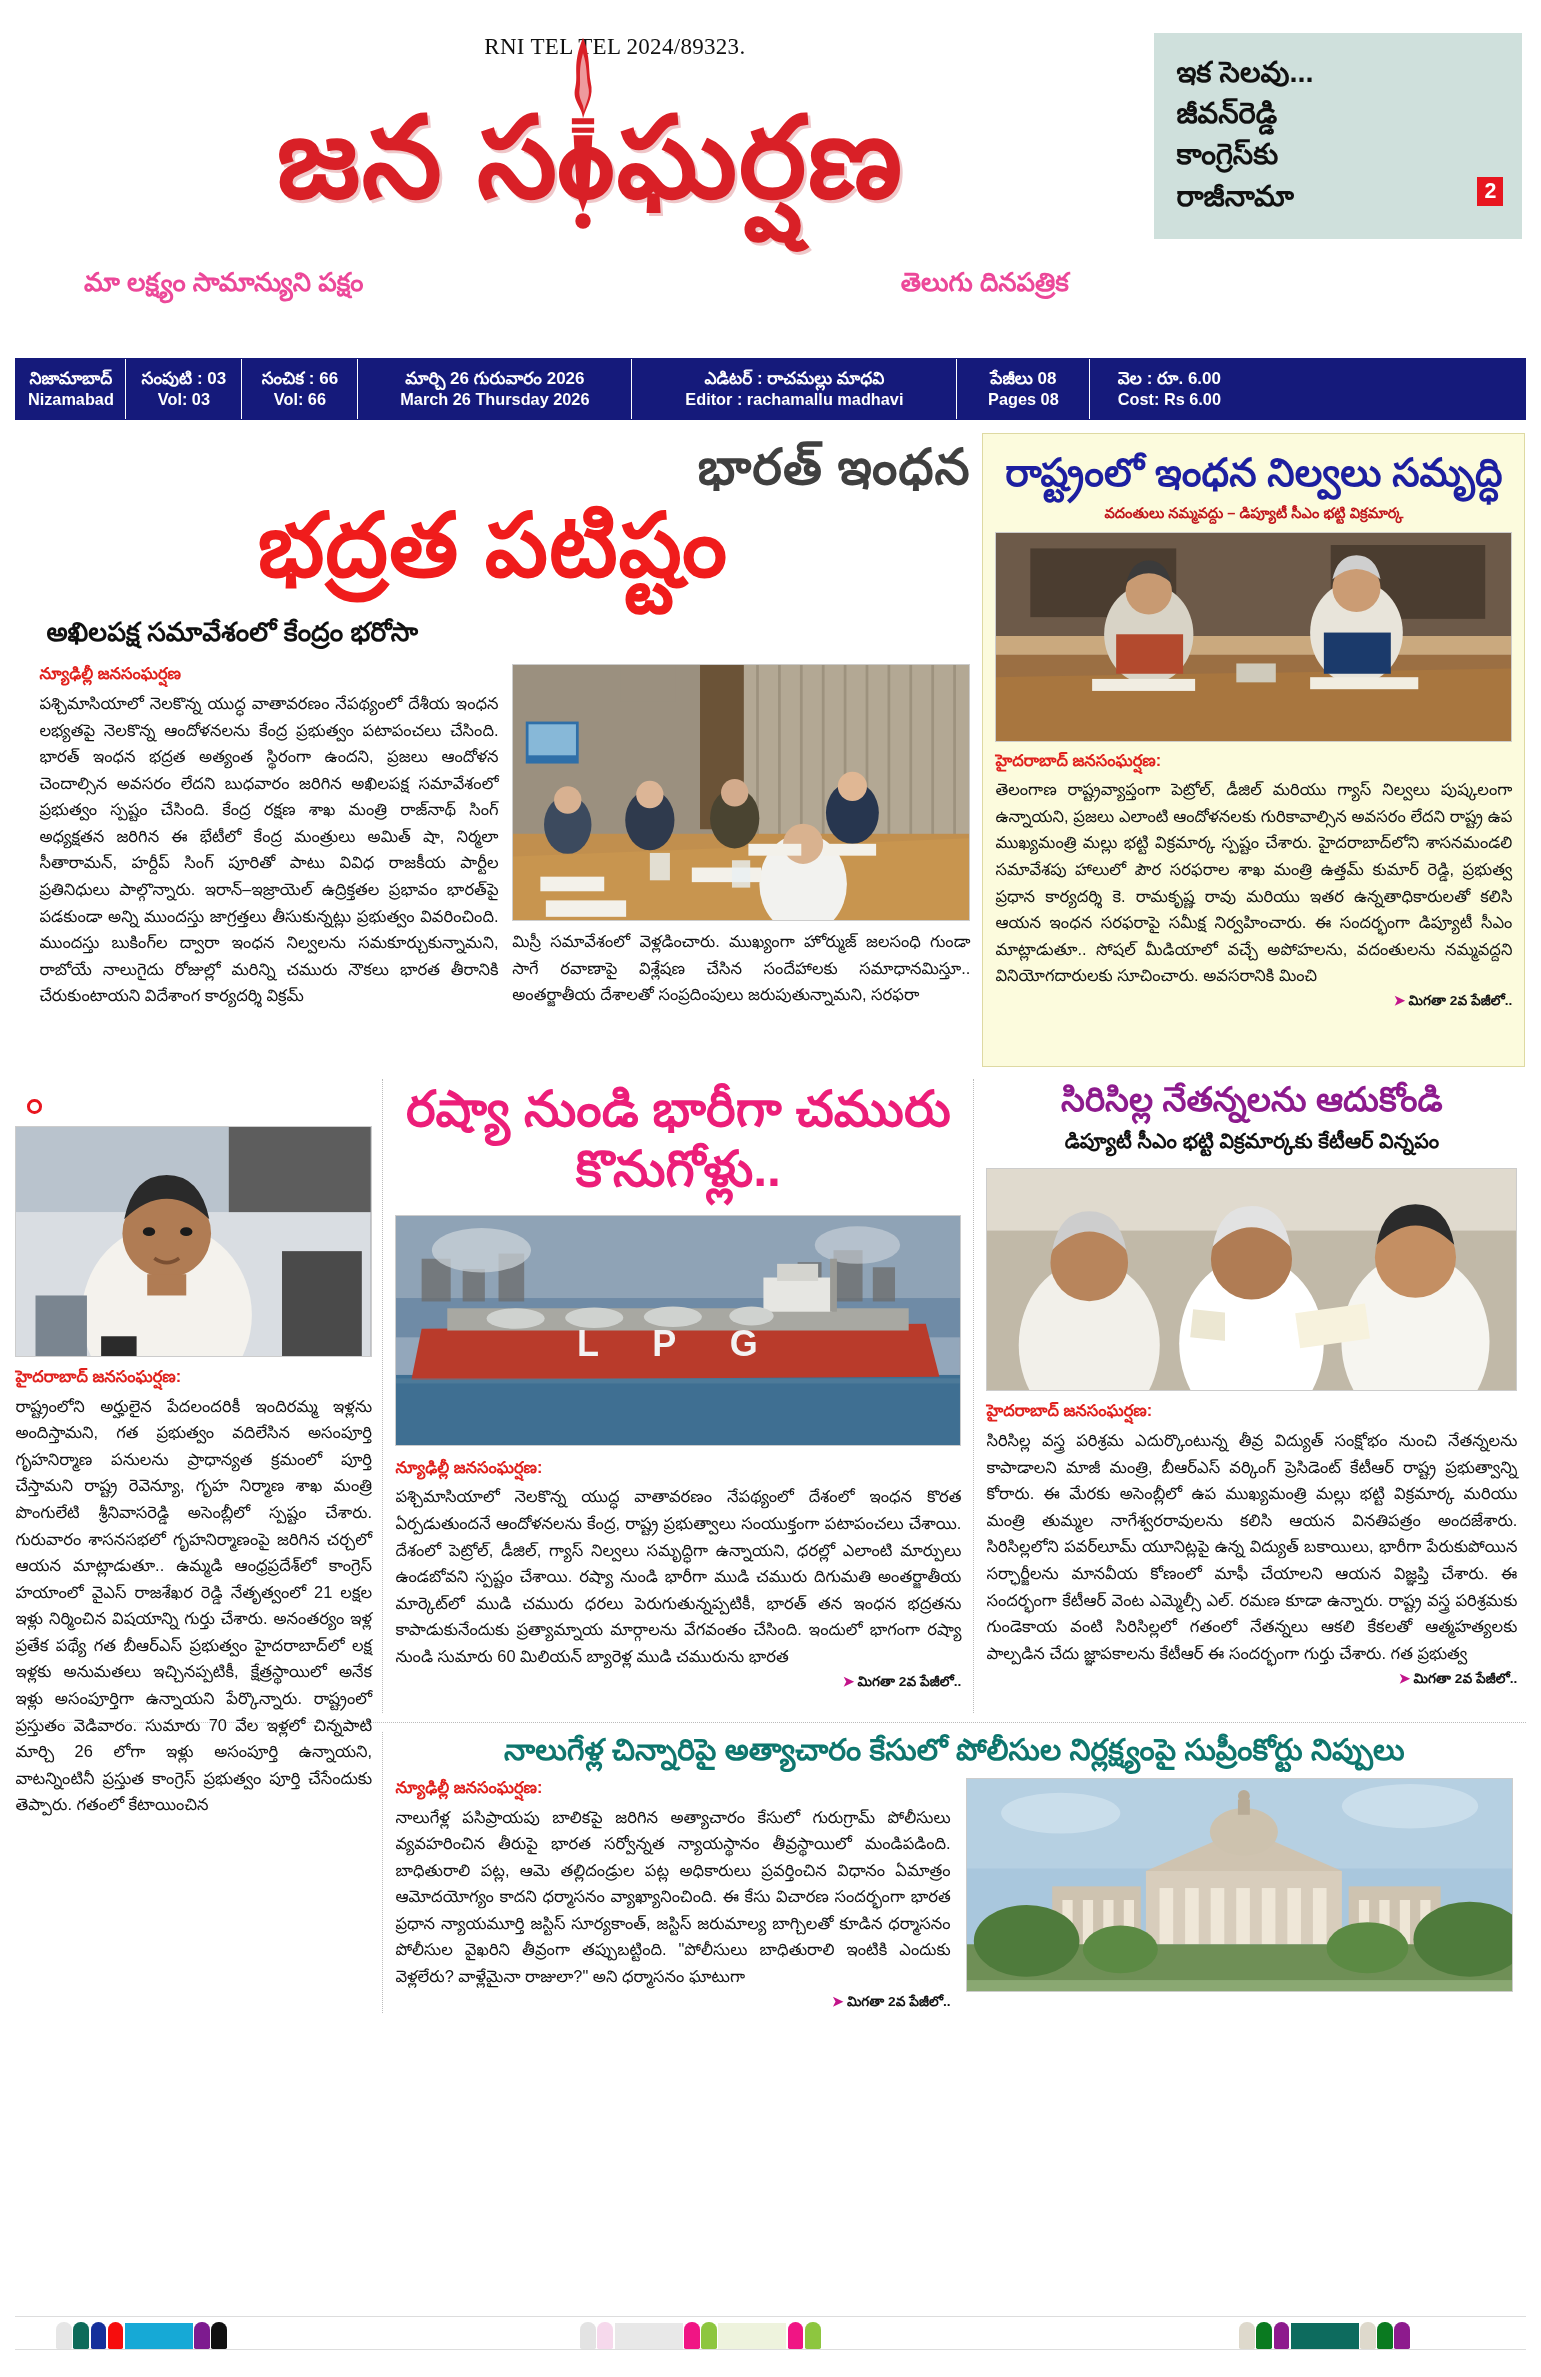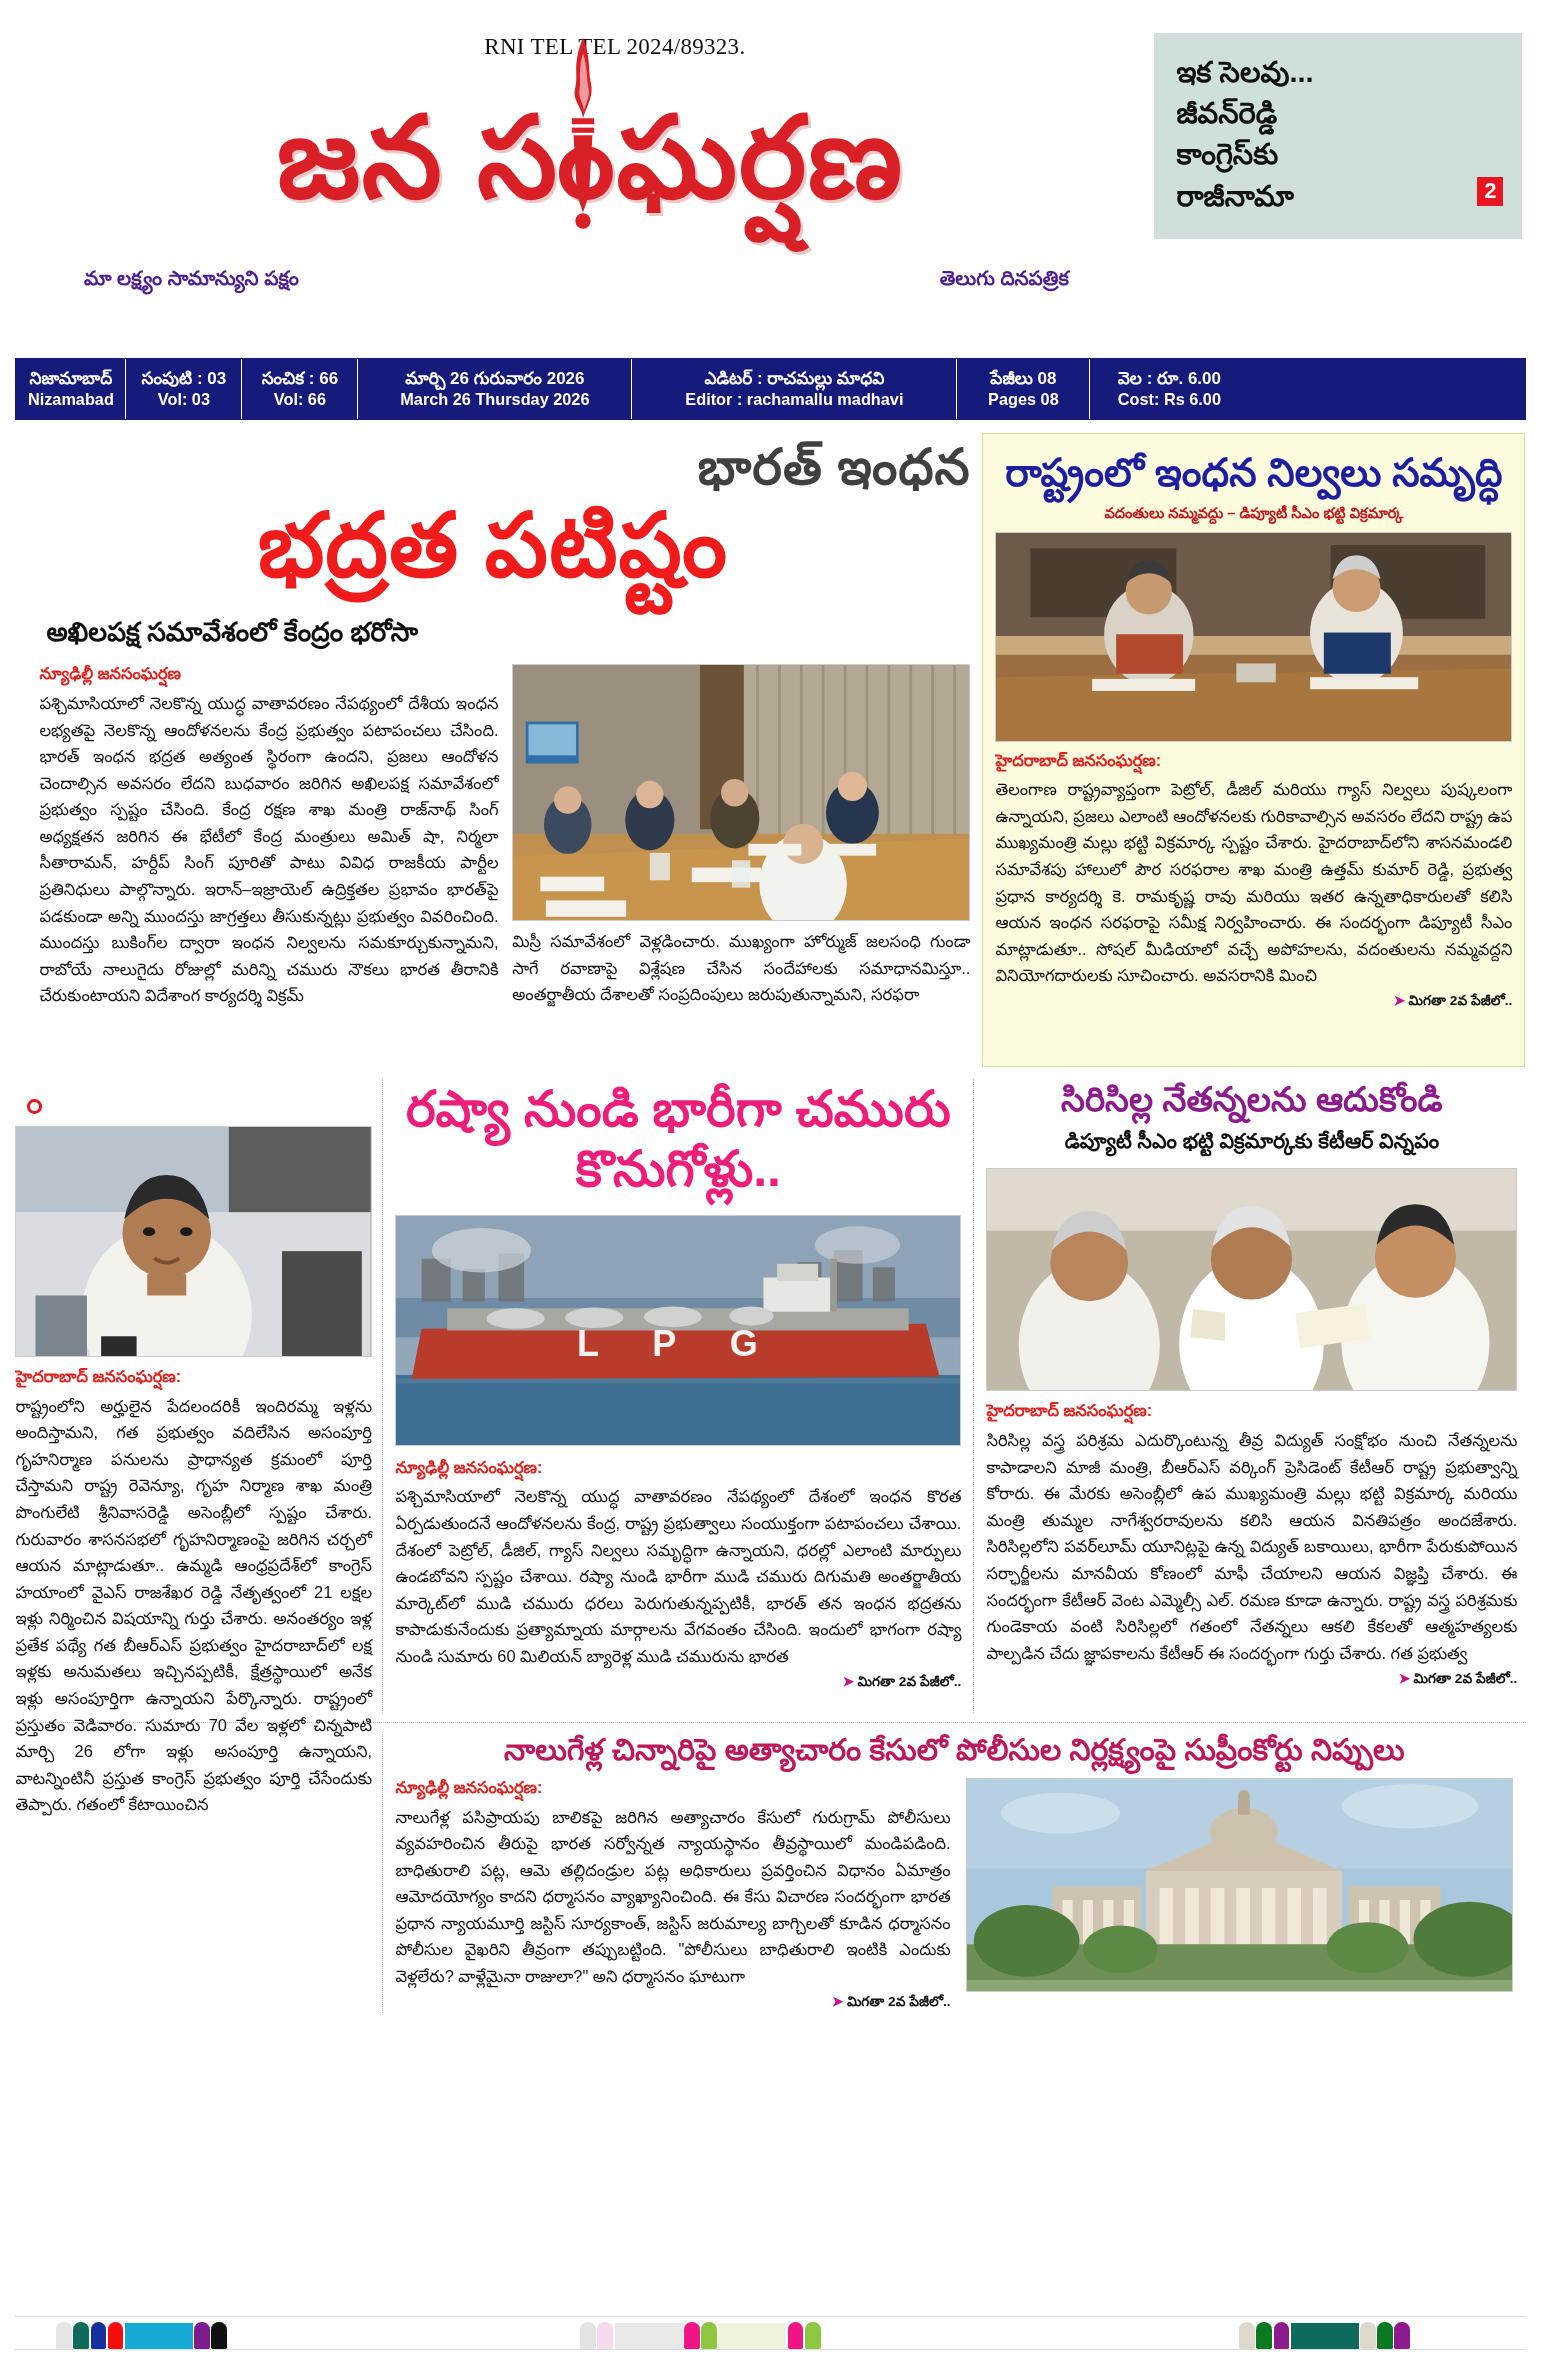--- a/index.html
+++ b/index.html
@@ -72,23 +72,23 @@
     pointer-events: none;
   }
   .mast-taglines {
     width: 1053px;
     display: flex;
     justify-content: space-between;
     margin-top: 1.7px;
     padding: 0 34px;
   }
   .tagline {
-    font-size: 20px;
-    font-weight: bold;
-    color: #4c1d95;
+    font-size: 26px;
+    font-weight: bold;
+    color: #ec4899;
   }
   .mast-right {
     width: 368px;
     margin-top: 33px;
     margin-left: 17px;
     background: #cfe0dc;
     min-height: 187px;
     position: relative;
     padding: 19px 22px 22px 22px;
   }
@@ -305,21 +305,21 @@
     border-top: 0.9px dotted #bbb;
     padding-top: 8.6px;
     display: flex;
   }
   .bb-left { width: 368px; padding-right: 10.3px; border-right: 0.9px dotted #bbb; }
   .bb-right { width: 1130px; padding-left: 12px; }
   .h-green {
     text-align: center;
     font-size: 30px;
     font-weight: bold;
-    color: #be185d;
+    color: #0f766e;
     line-height: 1.2;
     white-space: nowrap;
   }
   .bb-cols { display: flex; margin-top: 10.3px; gap: 15.4px; }
   .bb-text { width: 556px; }
   .bb-photo { width: 548px; }
 
   
   .colorbar {
     position: absolute;

